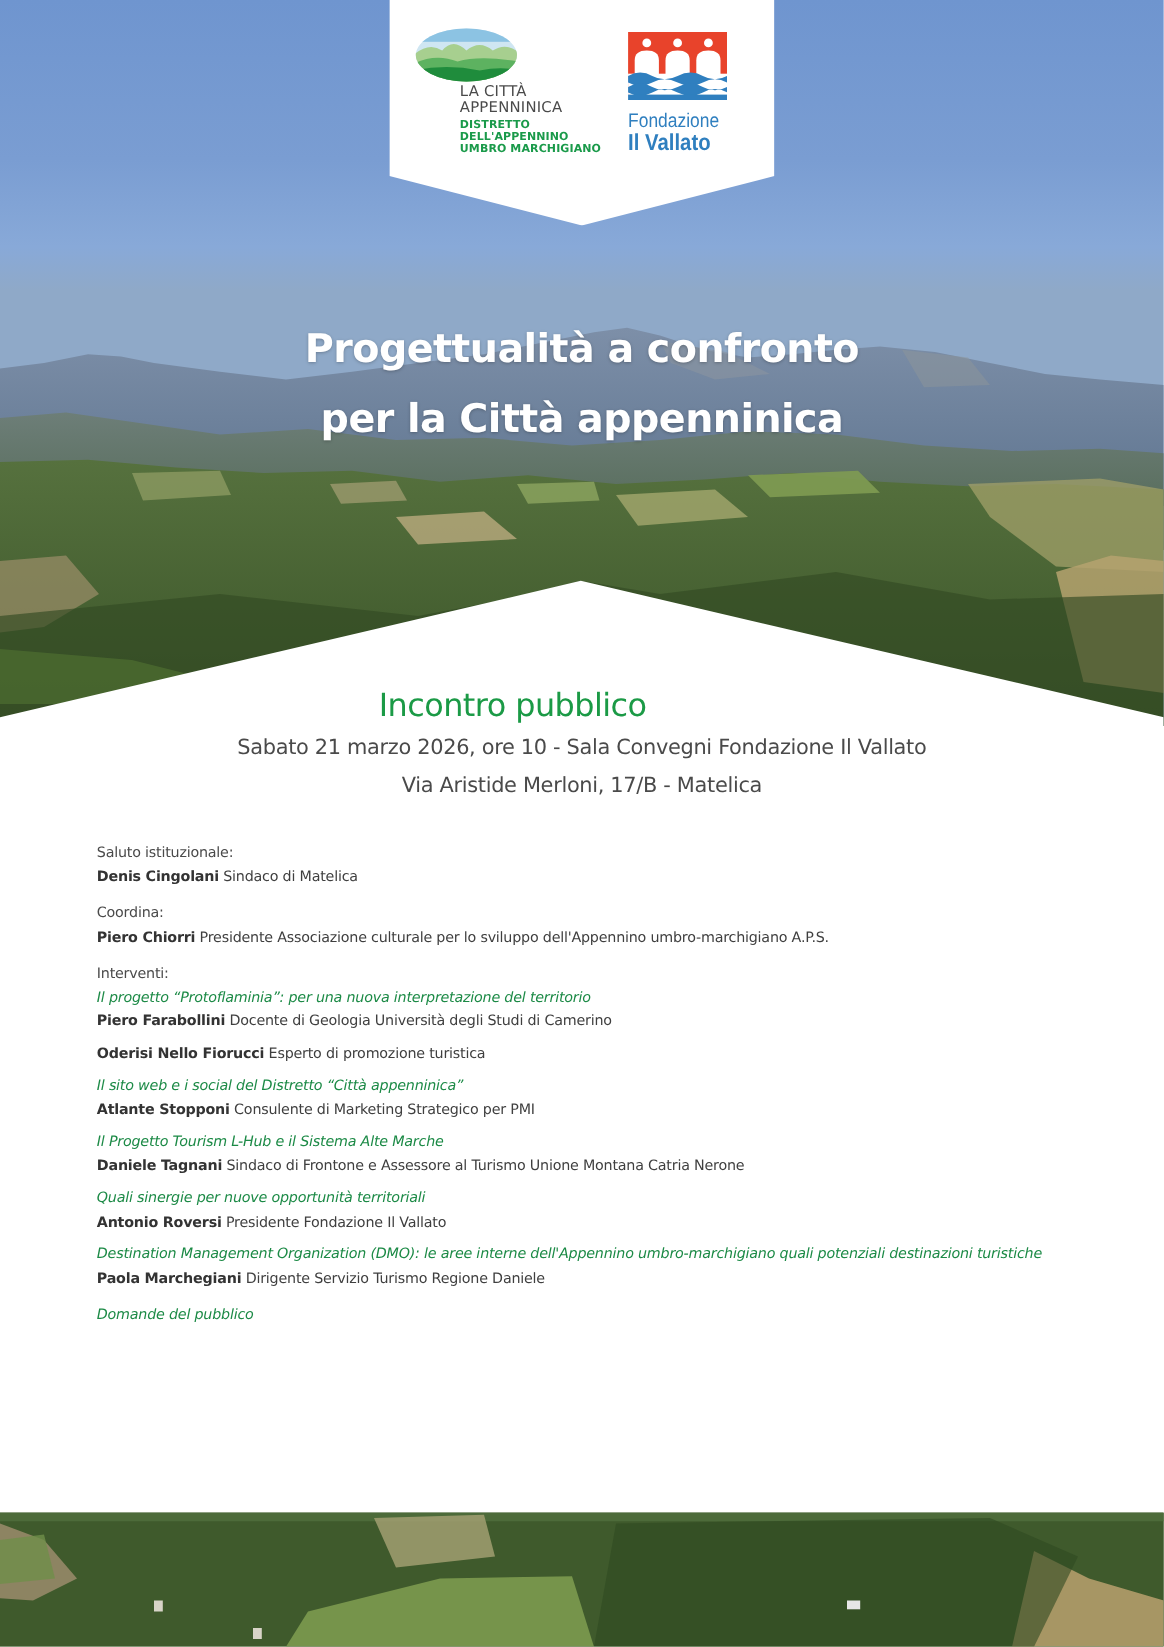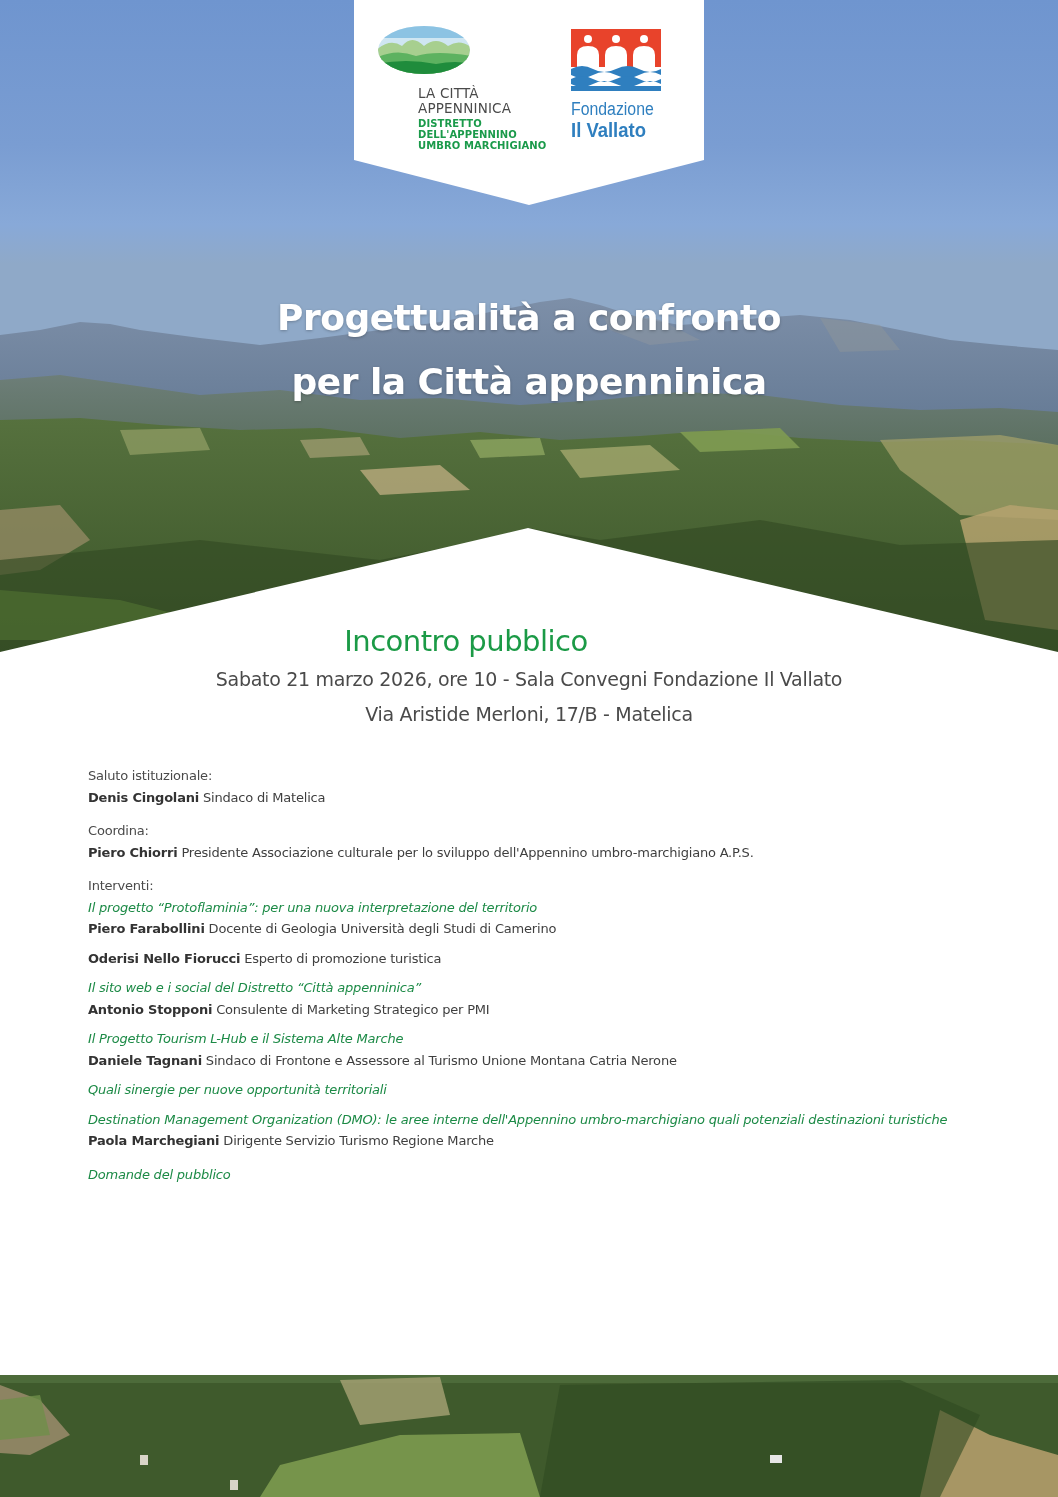--- a/index.html
+++ b/index.html
@@ -15,21 +15,21 @@
 
   
   .chevron-cut { position: absolute; left: 0; top: 520px; width: 1058px; height: 140px; }
 
   
   .logo-tab { position: absolute; left: 354px; top: 0; width: 350px; height: 205px; }
   .logo-tab svg { position: absolute; left: 0; top: 0; }
 
   .logo-left { position: absolute; left: 376px; top: 24px; width: 175px; }
   .la-citta-mark { width: 96px; height: 52px; display: block; margin-left: 0; }
-  .la-citta-title { margin-left: 42px; margin-top: 10px; font-family: "DejaVu Sans", sans-serif; font-size: 13.5px; line-height: 15px; color: #4a4a4a; letter-spacing: 0.2px; }
+  .la-citta-title { margin-left: 42px; font-family: "DejaVu Sans", sans-serif; font-size: 13.5px; line-height: 15px; color: #4a4a4a; letter-spacing: 0.2px; }
   .la-citta-sub { margin-left: 42px; margin-top: 2px; font-family: "DejaVu Sans", sans-serif; font-size: 10px; line-height: 11px; color: #1a9a4a; font-weight: bold; letter-spacing: 0.1px; }
 
   .logo-right { position: absolute; left: 571px; top: 29px; width: 95px; }
   .vallato-mark { width: 90px; height: 62px; display: block; }
   .vallato-line1 { margin-top: 8px; font-family: "Liberation Sans", sans-serif; font-size: 18px; line-height: 20px; color: #2f7fbf; transform: scaleX(0.88); transform-origin: left; white-space: nowrap; }
   .vallato-line2 { font-family: "Liberation Sans", sans-serif; font-size: 21px; line-height: 22px; color: #2f7fbf; font-weight: bold; transform: scaleX(0.88); transform-origin: left; white-space: nowrap; }
 
   
   .hero-title { position: absolute; left: 0; top: 286px; width: 1058px; text-align: center; color: #ffffff;
     font-family: "DejaVu Sans", sans-serif; font-weight: bold; font-size: 36px; line-height: 64px; letter-spacing: -0.5px;
@@ -184,35 +184,36 @@
     <div class="talk-title">Il progetto “Protoflaminia”: per una nuova interpretazione del territorio</div>
     <div><span class="person-name">Piero Farabollini</span><span> Docente di Geologia Università degli Studi di Camerino</span></div>
   </div>
 
   <div class="block">
     <div><span class="person-name">Oderisi Nello Fiorucci</span><span> Esperto di promozione turistica</span></div>
   </div>
 
   <div class="block">
     <div class="talk-title">Il sito web e i social del Distretto “Città appenninica”</div>
-    <div><span class="person-name">Antonio Stopponi</span><span> Consulente di Marketing Strategico per PMI</span></div>
+    <div><span class="person-name">Atlante Stopponi</span><span> Consulente di Marketing Strategico per PMI</span></div>
   </div>
 
   <div class="block">
     <div class="talk-title">Il Progetto Tourism L-Hub e il Sistema Alte Marche</div>
     <div><span class="person-name">Daniele Tagnani</span><span> Sindaco di Frontone e Assessore al Turismo Unione Montana Catria Nerone</span></div>
   </div>
 
   <div class="block">
     <div class="talk-title">Quali sinergie per nuove opportunità territoriali</div>
+    <div><span class="person-name">Antonio Roversi</span><span> Presidente Fondazione Il Vallato</span></div>
   </div>
 
   <div class="block sp-lg">
     <div class="talk-title" style="width:860px">Destination Management Organization (DMO): le aree interne dell'Appennino umbro-marchigiano quali potenziali destinazioni turistiche</div>
-    <div><span class="person-name">Paola Marchegiani</span><span> Dirigente Servizio Turismo Regione Marche</span></div>
+    <div><span class="person-name">Paola Marchegiani</span><span> Dirigente Servizio Turismo Regione Daniele</span></div>
   </div>
 
   <div class="block sp-lg">
     <div class="talk-title">Domande del pubblico</div>
   </div>
 
 </div>
 
 <div class="footer-photo">
   <svg width="1058" height="122" viewBox="0 0 1058 122">

